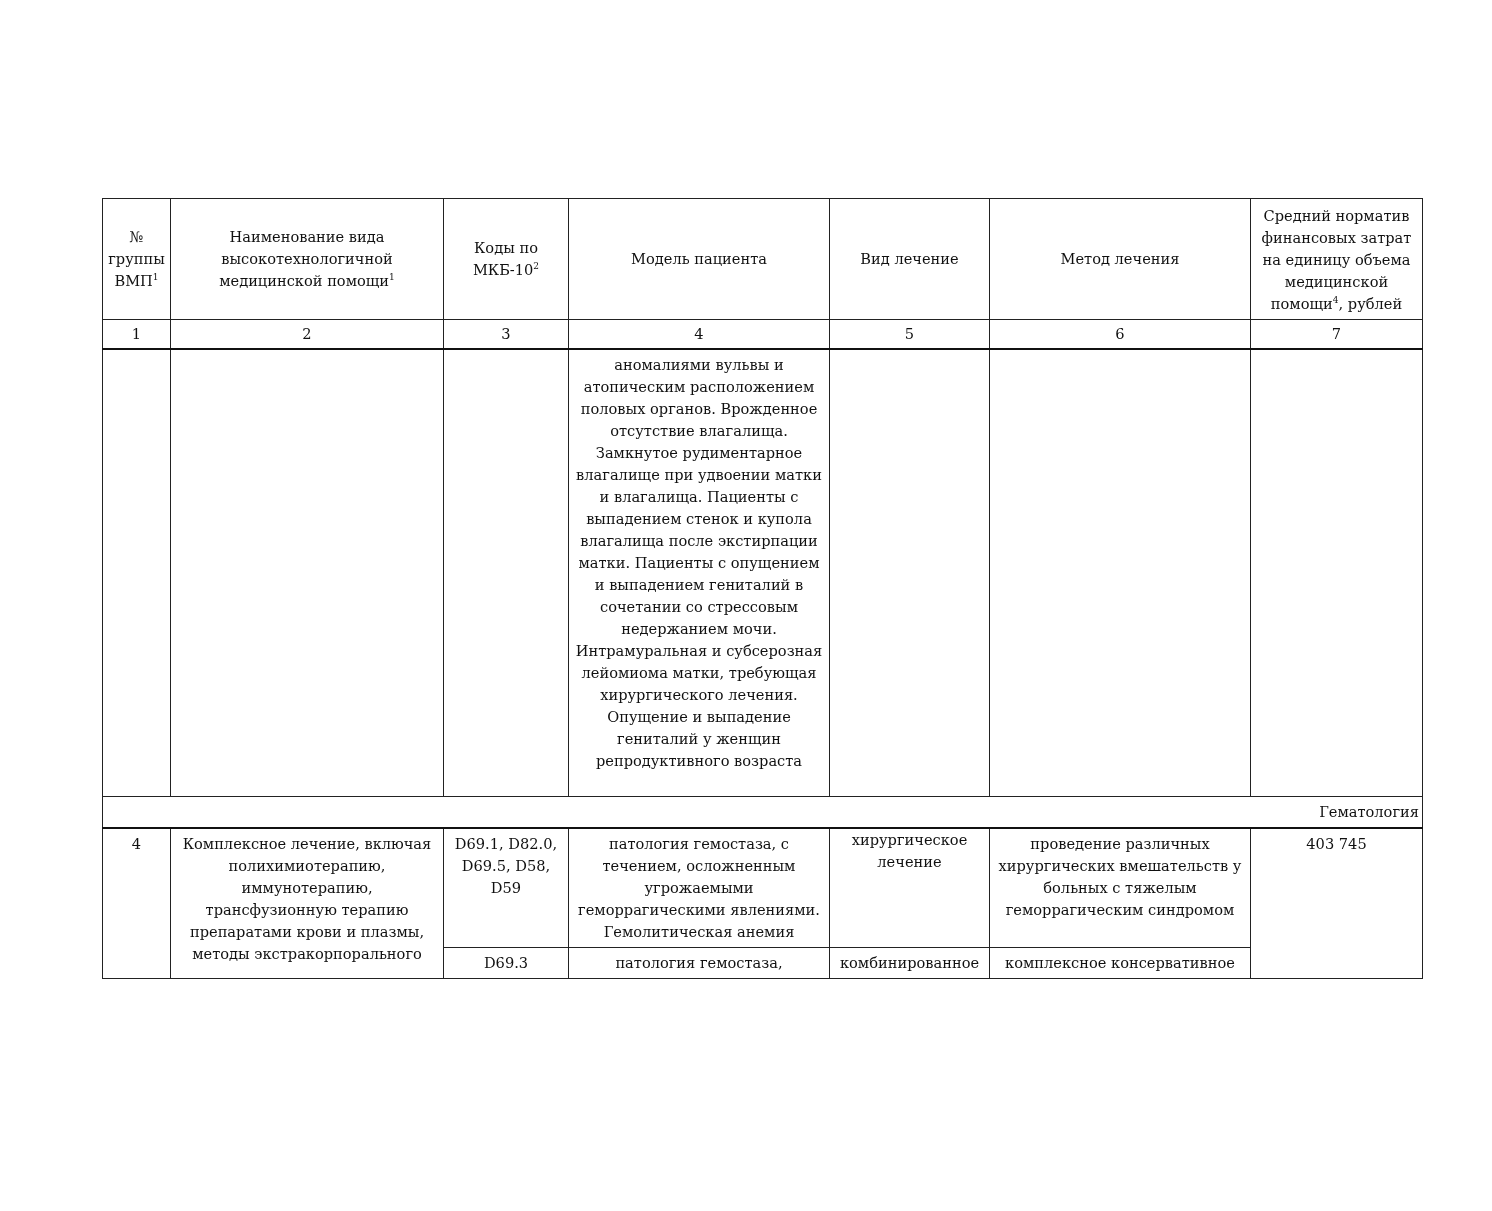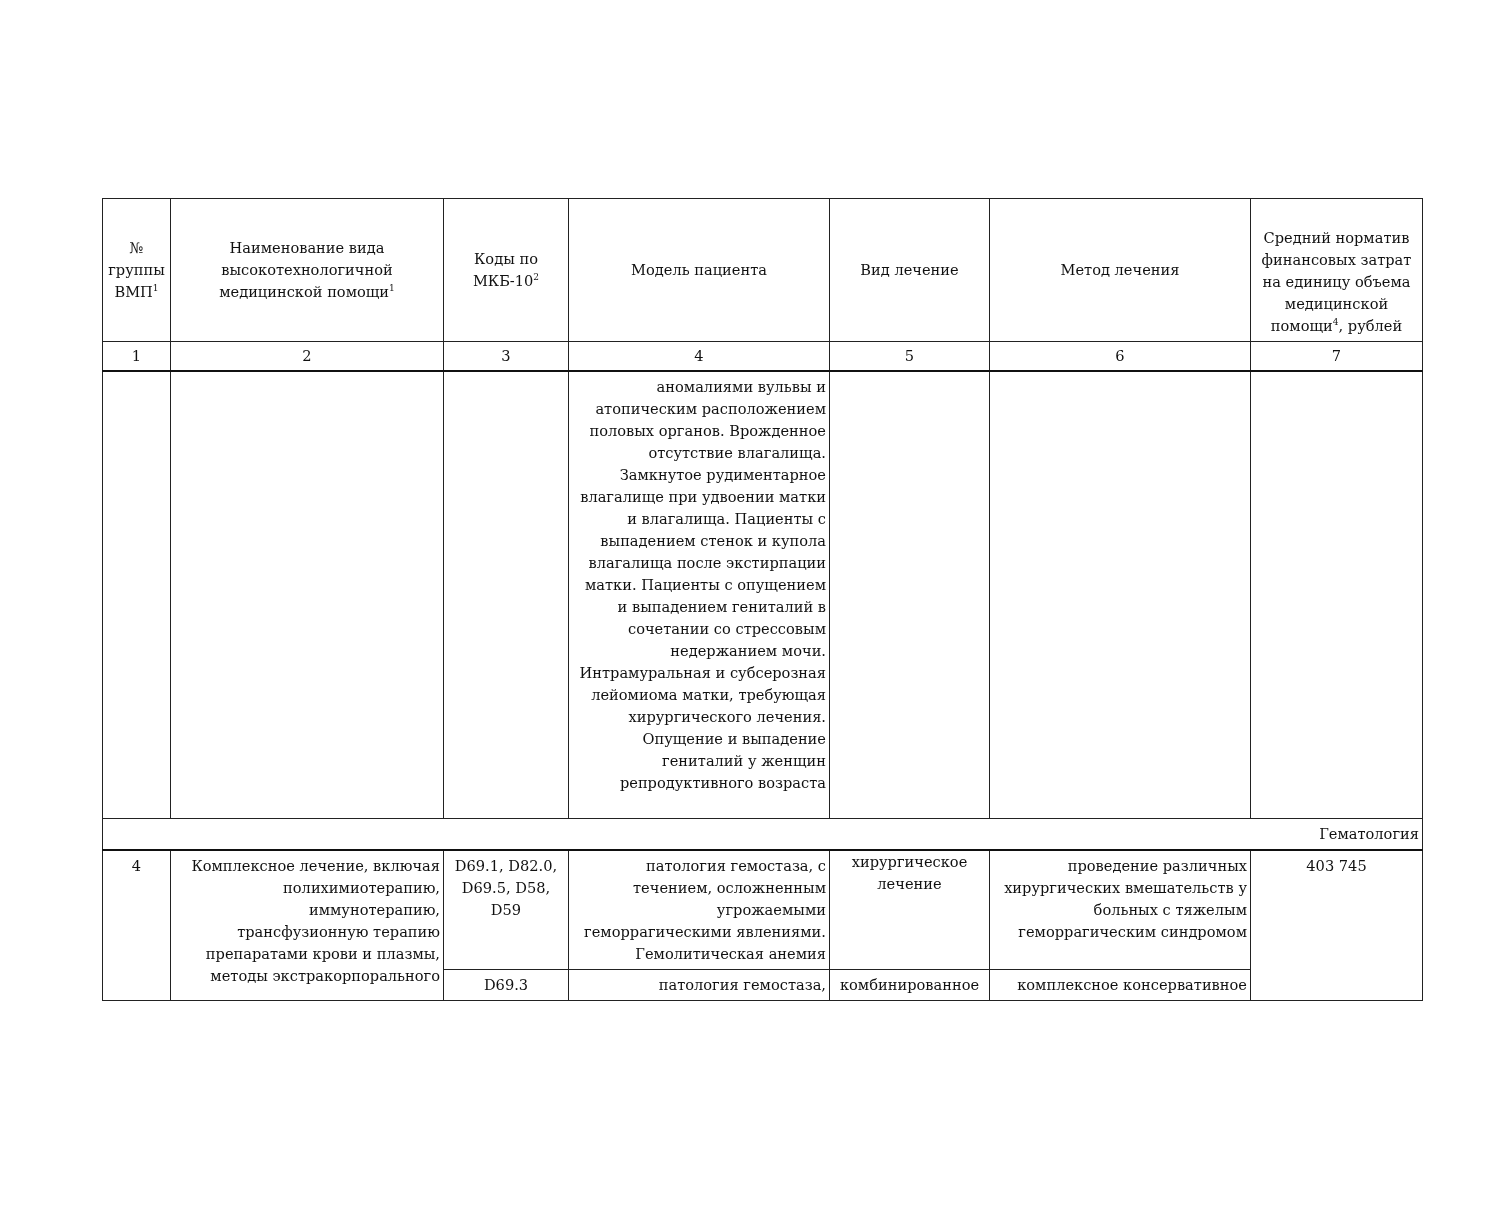--- a/index.html
+++ b/index.html
@@ -5,21 +5,21 @@
   html, body { margin: 0; padding: 0; background: #ffffff; }
   body { width: 1492px; height: 1211px; position: relative; overflow: hidden;
          font-family: "DejaVu Serif", "Liberation Serif", serif; color: #111; }
   .page-table { position: absolute; left: 102px; top: 198px; width: 1320px;
                 border-collapse: collapse; table-layout: fixed; font-size: 14.6px; line-height: 22px; }
   .page-table td, .page-table th { border: 1.5px solid #222; padding: 4px 3px; vertical-align: top; font-weight: normal; }
   .page-table th { vertical-align: middle; text-align: center; line-height: 22px; }
   .hdr-row th { height: 110px; }
   .num-row td { text-align: center; height: 20px; line-height: 20px; border-bottom: 2.5px solid #111; }
   .center { text-align: center; }
-  .left { text-align: right; }
+  .left { text-align: center; }
   .section-row td { text-align: right; height: 22px; line-height: 22px; border-bottom: 2.5px solid #111; }
   .cont-row td { height: 438px; }
   sup { font-size: 9px; vertical-align: 6px; line-height: 0; }
   .r2 td { height: 22px; }
 </style>
 </head>
 <body>
 
 <table class="page-table">
   <colgroup>
@@ -28,21 +28,21 @@
     <col style="width:125px">
     <col style="width:261px">
     <col style="width:160px">
     <col style="width:261px">
     <col style="width:172px">
   </colgroup>
   <tbody>
       <tr class="hdr-row">
     <th><span>№ группы ВМП</span><sup>1</sup></th>
     <th style="padding:0 40px;margin-top:8px;"><span>Наименование вида высокотехнологичной медицинской помощи</span><sup>1</sup></th>
-    <th style="padding:16px 14px;"><span>Коды по МКБ-10</span><sup>2</sup></th>
+    <th style="padding:5px 14px;"><span>Коды по МКБ-10</span><sup>2</sup></th>
     <th><span>Модель пациента</span></th>
     <th><span>Вид лечение</span></th>
     <th><span>Метод лечения</span></th>
     <th style="vertical-align:bottom;"><span>Средний норматив финансовых затрат на единицу объема медицинской помощи</span><sup>4</sup><span>, рублей</span></th>
   </tr>
   <tr class="num-row">
     <td>1</td>
     <td>2</td>
     <td>3</td>
     <td>4</td>

